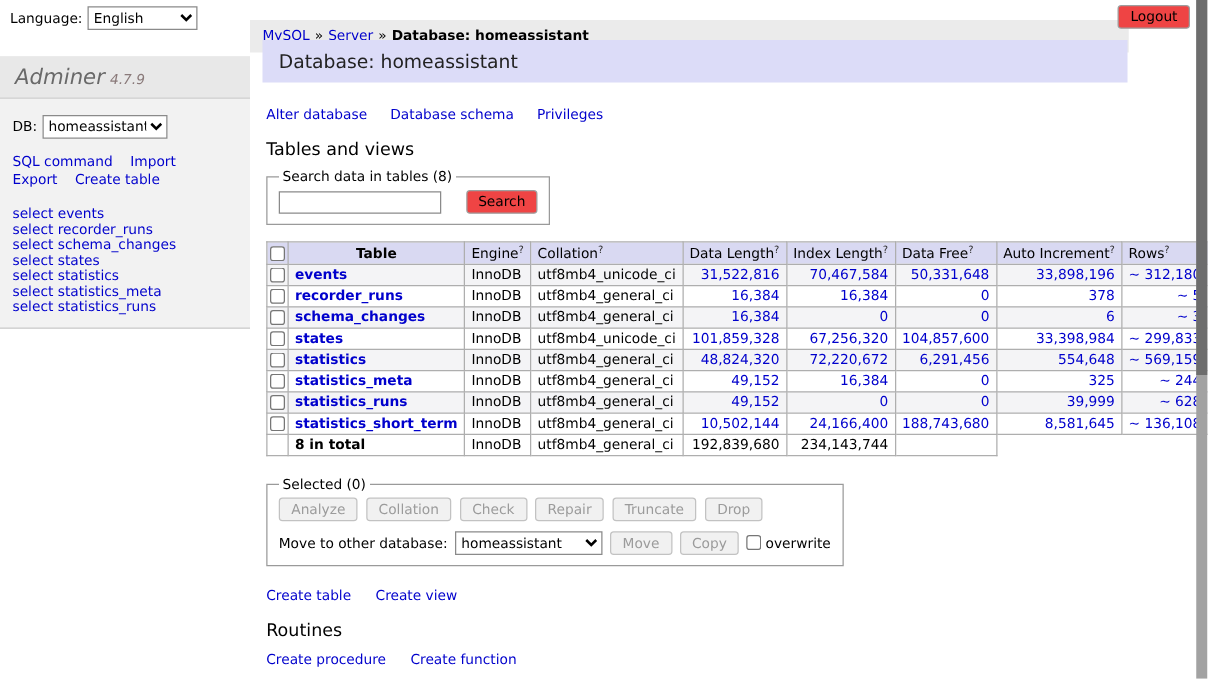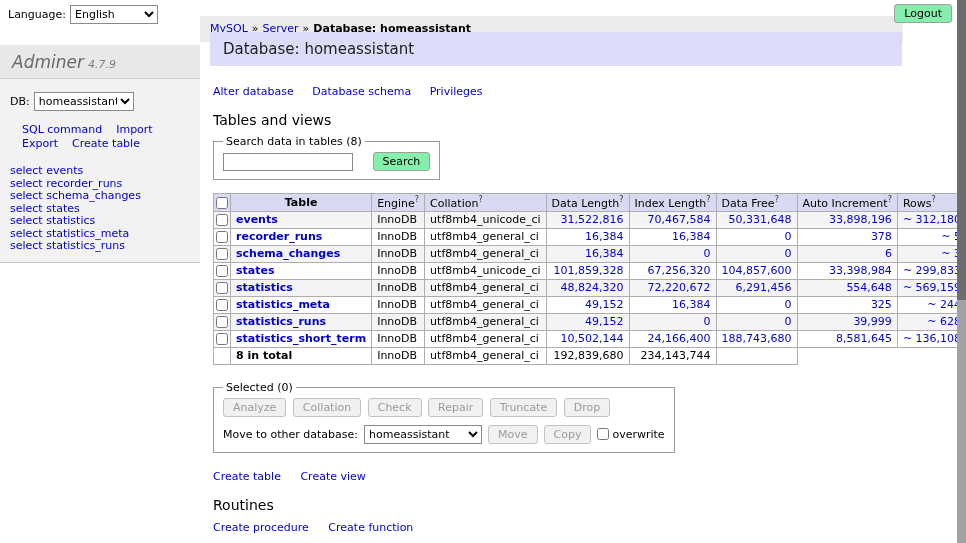--- a/index.html
+++ b/index.html
@@ -17,21 +17,21 @@
   select {
     font-family: "DejaVu Sans", sans-serif; font-size: 11px;
     height: 19px; border: 1px solid #8a8a8a; background: #fff;
   }
   input[type="text"] {
     font-family: "DejaVu Sans", sans-serif; font-size: 11px;
     height: 18px; border: 1px solid #8a8a8a; padding: 1px 3px;
   }
   button {
     font-family: "DejaVu Sans", sans-serif; font-size: 11px;
-    padding: 2px 9px; border: 1px solid #9e9e9e; background: #86efac;
+    padding: 2px 9px; border: 1px solid #9e9e9e; background: #ef4444;
     border-radius: 3px; color: #000;
   }
   button:disabled { color: #9b9b9b; border-color: #c2c2c2; background: #f1f1f1; }
 
   
   .lang-row { position: absolute; left: 0; top: 0; width: 220px; height: 32px; background: #fff; padding: 5px 0 0 8px; }
   .lang-row select { width: 88px; margin-left: 4px; }
   .breadcrumb {
     position: absolute; left: 200px; top: 16px; width: 703px; height: 26px;
     background: #ebebeb; line-height: 26px; padding-left: 10px; white-space: nowrap;
@@ -43,21 +43,21 @@
   
   .sidebar { position: absolute; left: 0; top: 45px; width: 200px; height: 511px; background: #fff; }
   .sidebar-gray { background: #f2f2f2; border-bottom: 1px solid #c9c9c9; padding-bottom: 9px; }
   .sidebar h1 {
     margin: 0; padding: 7px 12px 6px; font-size: 17px; font-weight: normal; font-style: italic;
     color: #696969; background: #e8e8e8; border-bottom: 1px solid #cfcfcf;
   }
   .sidebar h1 .version { font-size: 11px; color: #8a7a7a; margin-left: 4px; }
   .db-row { padding: 13px 10px 0 10px; }
   .db-row select { width: 100px; margin-left: 4px; }
-  .side-actions { padding: 12px 22px 0; line-height: 14px; }
+  .side-actions { padding: 12px 10px 0; line-height: 14px; }
   .side-actions a { margin-right: 14px; }
   .side-tables { margin-top: 14px; padding: 0 10px; }
   .side-tables a { display: block; line-height: 12.5px; }
 
   
   .h2bar {
     position: absolute; left: 210px; top: 32px; width: 692px; height: 34px;
     background: #dcdcf8; line-height: 34px; padding-left: 13px;
     font-size: 15px; color: #222;
   }

